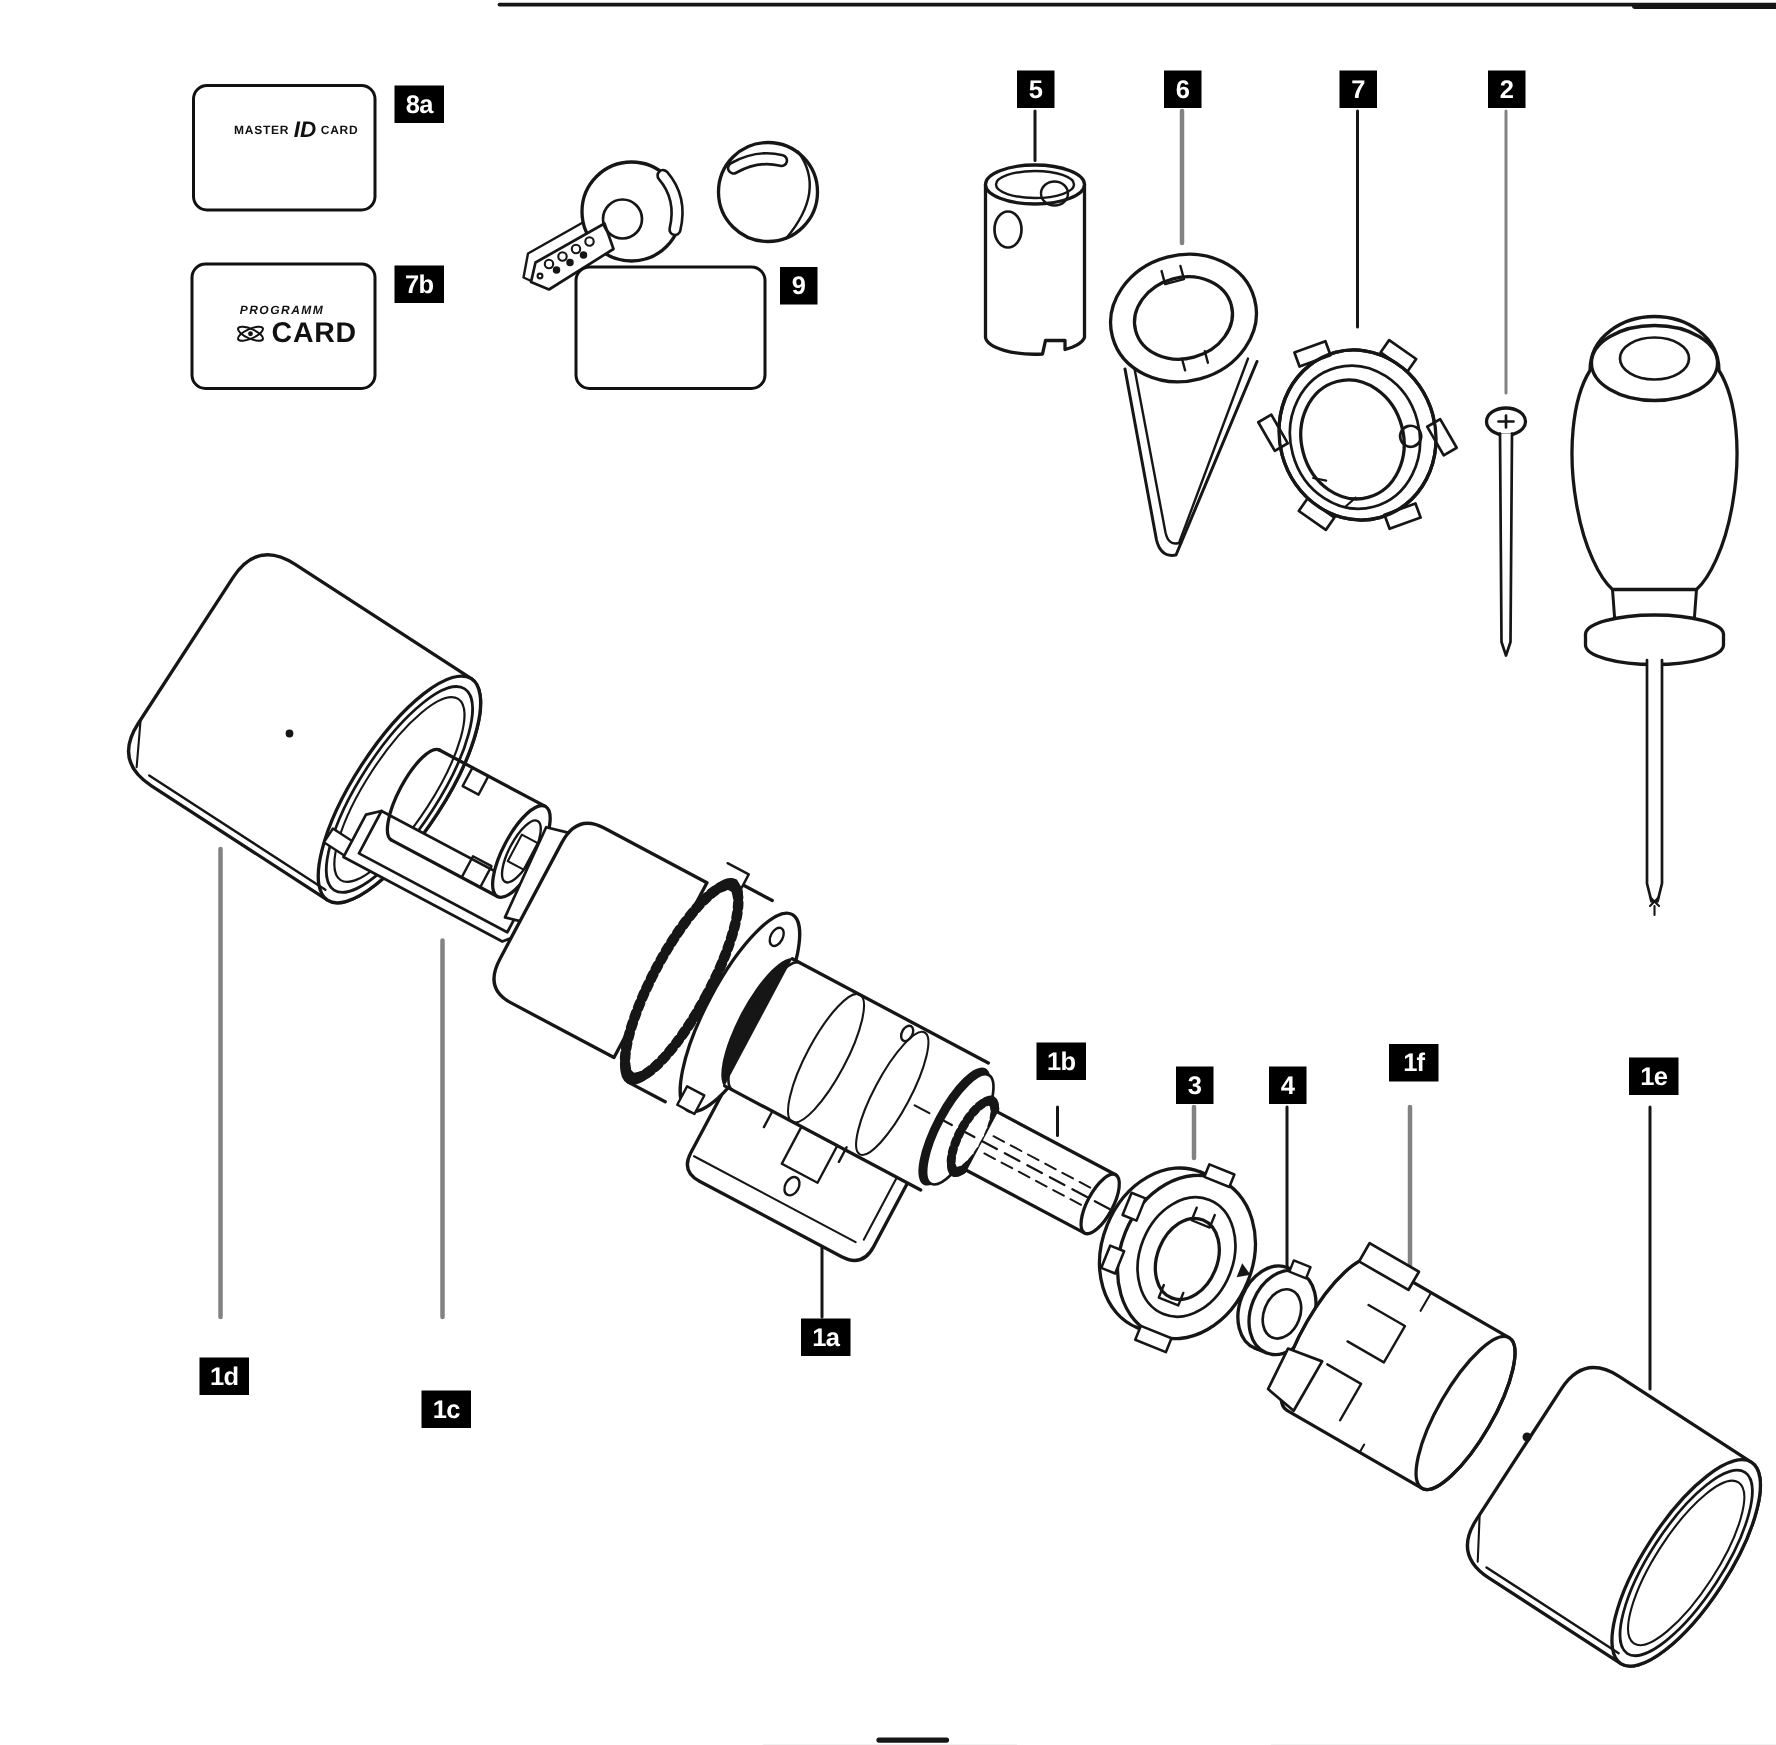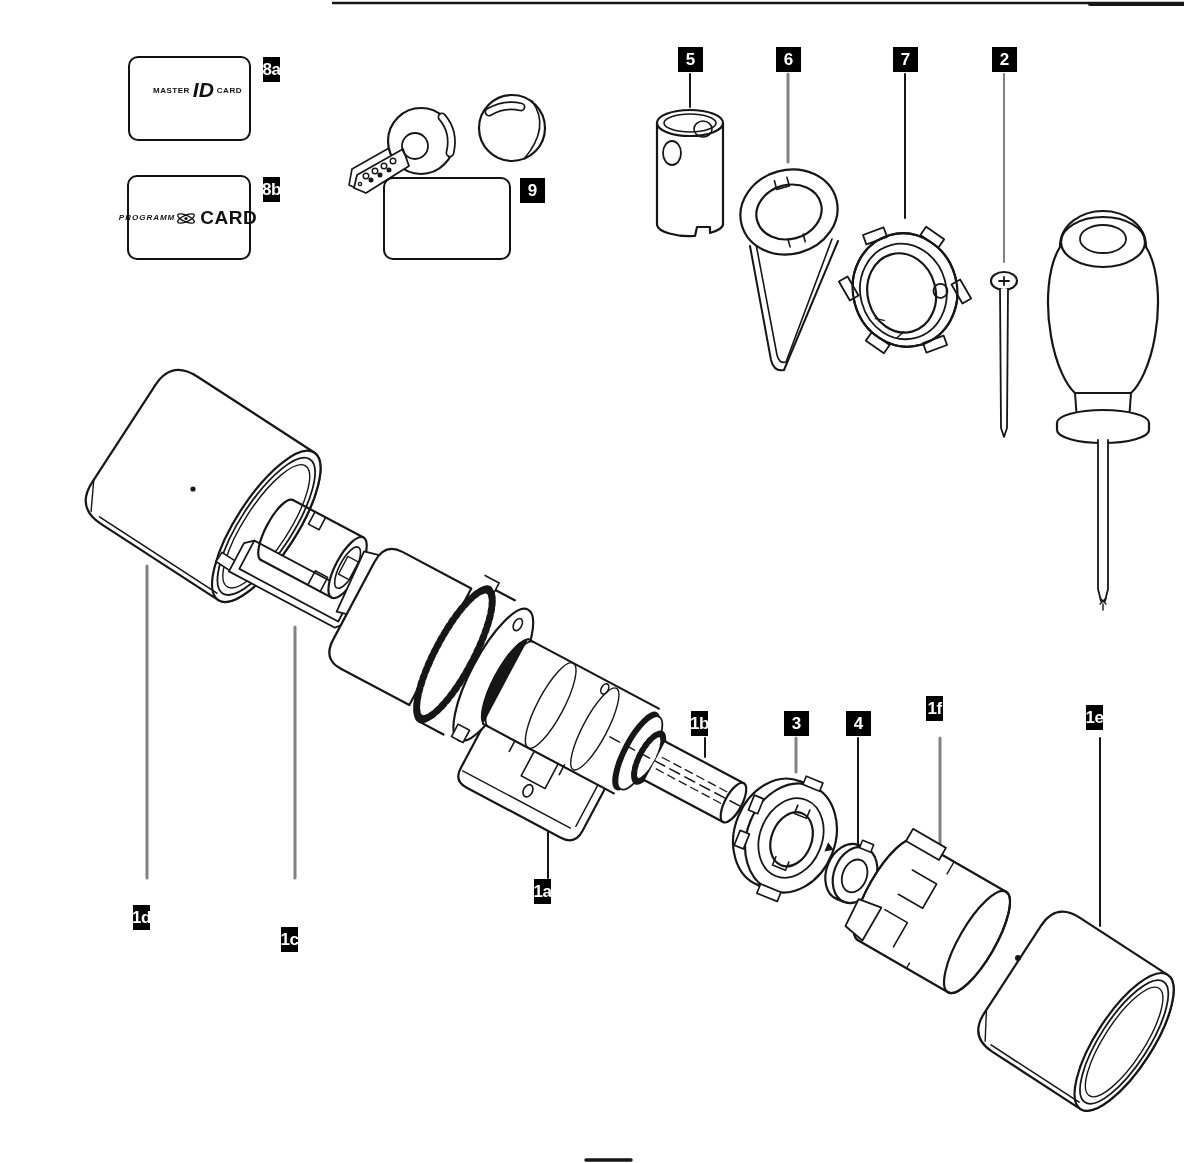--- a/index.html
+++ b/index.html
@@ -2,27 +2,27 @@
 <html><head>
 <meta charset="utf-8">
 <style>
   html,body{margin:0;padding:0;background:#e8e8e8;}
   .canvas{position:relative;width:1184px;height:1163px;background:#ffffff;overflow:hidden;
           font-family:"Liberation Sans",sans-serif;}
   .art{position:absolute;left:0;top:0;}
   .plbl{position:absolute;display:flex;align-items:center;justify-content:center;
         background:#000;color:#fff;font:bold 17px/1 "Liberation Sans",sans-serif;}
   .plbl.s{width:25px;height:25px;}
-  .plbl.d{width:17px;height:25px;letter-spacing:-0.5px;}
+  .plbl.d{width:33px;height:25px;letter-spacing:-0.5px;}
   .card{position:absolute;background:#fff;border:2.5px solid #111;border-radius:10px;box-sizing:border-box;padding-left:16px;}
   .card-master{left:128px;top:56px;width:123px;height:85px;display:flex;align-items:flex-start;justify-content:center;}
   .mrow{display:flex;align-items:center;margin-top:20px;}
   .mword{font-size:8px;font-weight:bold;letter-spacing:0.5px;color:#111;}
-  .mid{font-size:21px;font-weight:bold;font-style:italic;margin:0 3px;color:#111;}
-  .card-prog{left:127px;top:175px;width:124px;height:85px;display:flex;flex-direction:row;
+  .mid{font-size:15px;font-weight:bold;font-style:italic;margin:0 3px;color:#111;}
+  .card-prog{left:127px;top:175px;width:124px;height:85px;display:flex;flex-direction:column;
              align-items:center;justify-content:center;}
   .pword{font-size:8px;font-weight:bold;font-style:italic;letter-spacing:1px;color:#111;align-self:center;margin-left:-18px;}
   .prow{display:flex;align-items:center;margin-top:1px;}
   .pcard{font-size:19px;font-weight:bold;letter-spacing:0.5px;color:#111;margin-left:3px;}
   .card-blank{left:383px;top:177px;width:128px;height:83px;}
 </style>
 </head>
 <body>
 
 <div class="canvas">
@@ -266,27 +266,27 @@
         <circle cx="11" cy="7.5" r="1.6" fill="#111" stroke="none"></circle>
       </g>
     </svg>
     <span class="pcard">CARD</span>
   </div>
 </div>
 
 <div class="card card-blank"></div>
 
 <div class="plbl d" style="left:263px;top:57px">8a</div>
-<div class="plbl d" style="left:263px;top:177px">8b</div>
+<div class="plbl d" style="left:263px;top:177px">7b</div>
 <div class="plbl s" style="left:520px;top:178px">9</div>
 <div class="plbl s" style="left:678px;top:47px">5</div>
 <div class="plbl s" style="left:776px;top:47px">6</div>
 <div class="plbl s" style="left:893px;top:47px">7</div>
 <div class="plbl s" style="left:992px;top:47px">2</div>
-<div class="plbl d" style="left:691px;top:711px">1b</div>
+<div class="plbl d" style="left:691px;top:695px">1b</div>
 <div class="plbl s" style="left:784px;top:711px">3</div>
 <div class="plbl s" style="left:846px;top:711px">4</div>
 <div class="plbl d" style="left:926px;top:696px">1f</div>
 <div class="plbl d" style="left:1086px;top:705px">1e</div>
 <div class="plbl d" style="left:133px;top:905px">1d</div>
 <div class="plbl d" style="left:281px;top:927px">1c</div>
 <div class="plbl d" style="left:534px;top:879px">1a</div>
 
 </div>
 

